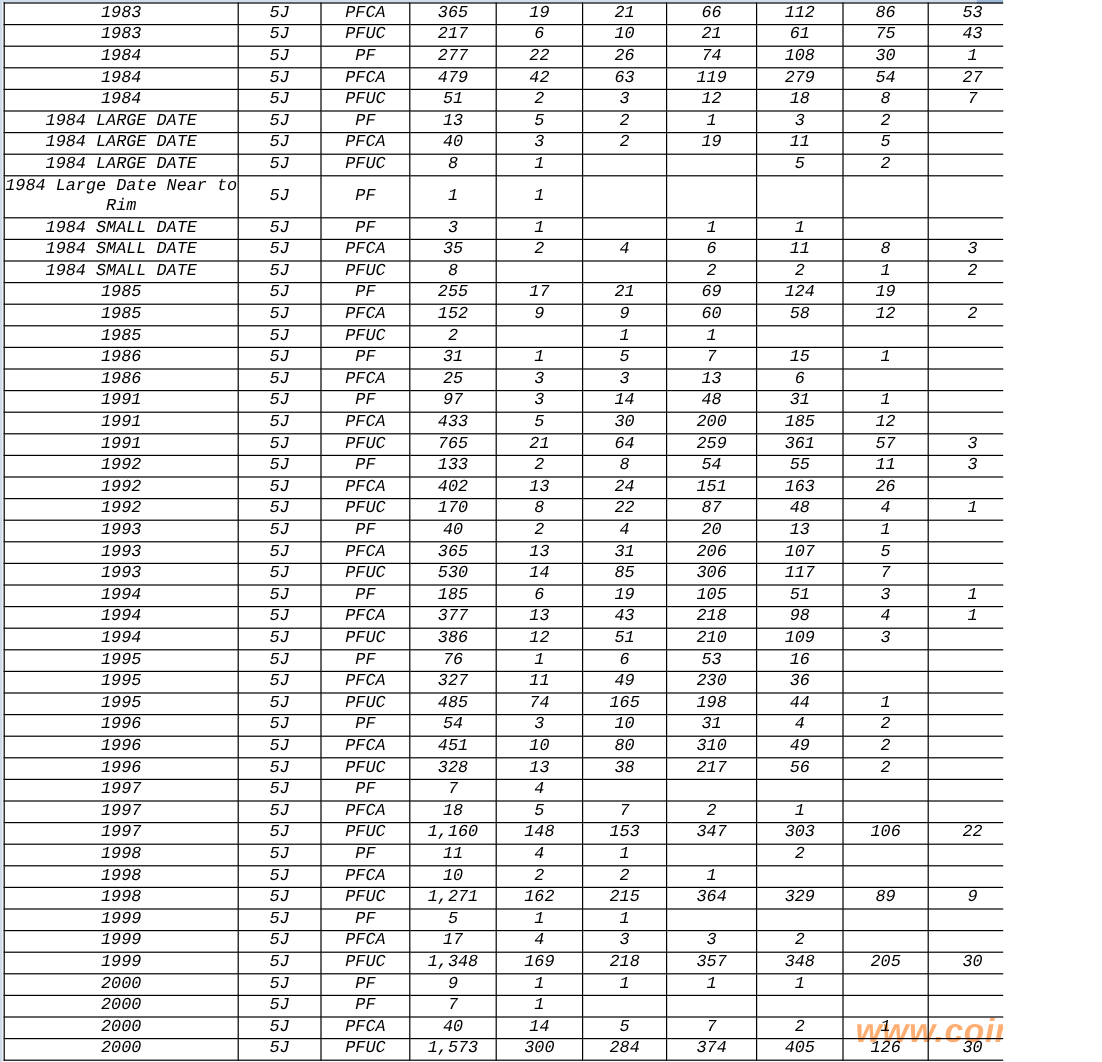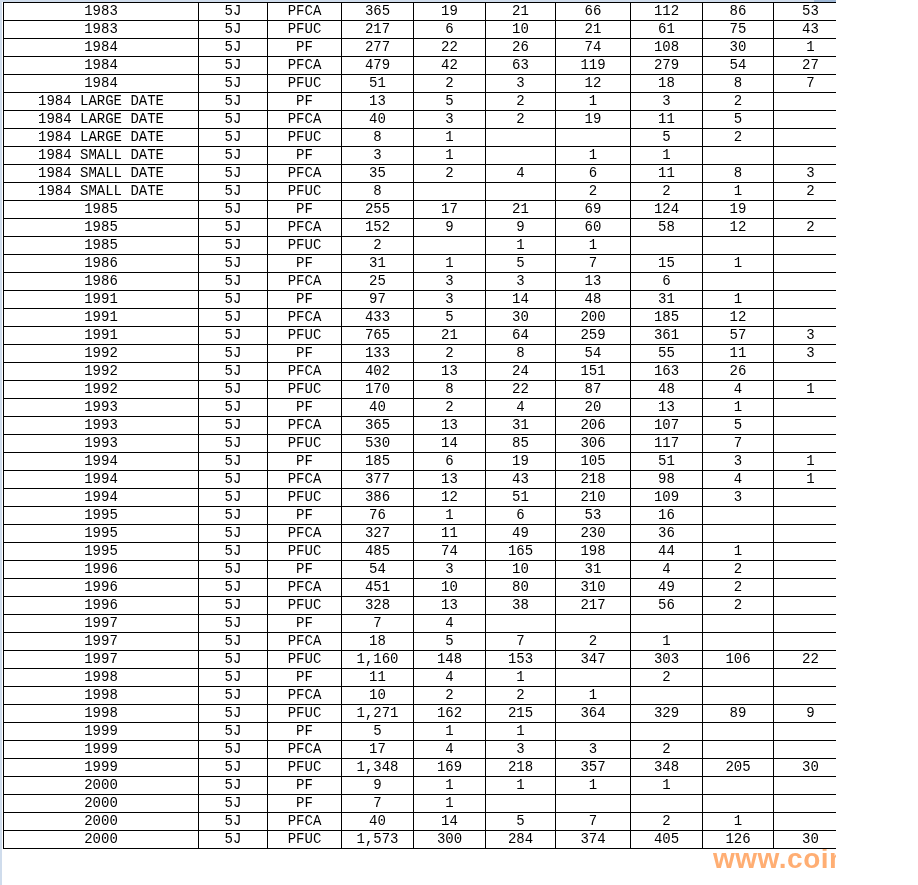--- a/index.html
+++ b/index.html
@@ -3,20 +3,21 @@
 <meta charset="utf-8">
 <style>
   html, body { margin: 0; padding: 0; background: #ffffff; }
   .screen {
     position: relative;
     width: 836px;
     height: 885px;
     background: #ffffff;
     overflow: hidden;
     font-family: "Liberation Mono", "DejaVu Sans Mono", monospace;
+    font-style: italic;
   }
   .edge-top {
     position: absolute; left: 0; top: 0;
     width: 918px; height: 2px;
     background: #cfdcec;
   }
   .edge-top-right {
     position: absolute; right: 0; top: 0;
     width: 22px; height: 3px;
     background: #9db7d6;
@@ -180,20 +181,33 @@
           <td>8</td>
           <td>1</td>
           <td></td>
           <td></td>
           <td>5</td>
           <td>2</td>
           <td></td>
           <td></td>
         </tr>
         <tr>
+          <td>1984 Large Date Near to Rim</td>
+          <td>5J</td>
+          <td>PF</td>
+          <td>1</td>
+          <td>1</td>
+          <td></td>
+          <td></td>
+          <td></td>
+          <td></td>
+          <td></td>
+          <td></td>
+        </tr>
+        <tr>
           <td>1984 SMALL DATE</td>
           <td>5J</td>
           <td>PF</td>
           <td>3</td>
           <td>1</td>
           <td></td>
           <td>1</td>
           <td>1</td>
           <td></td>
           <td></td>

